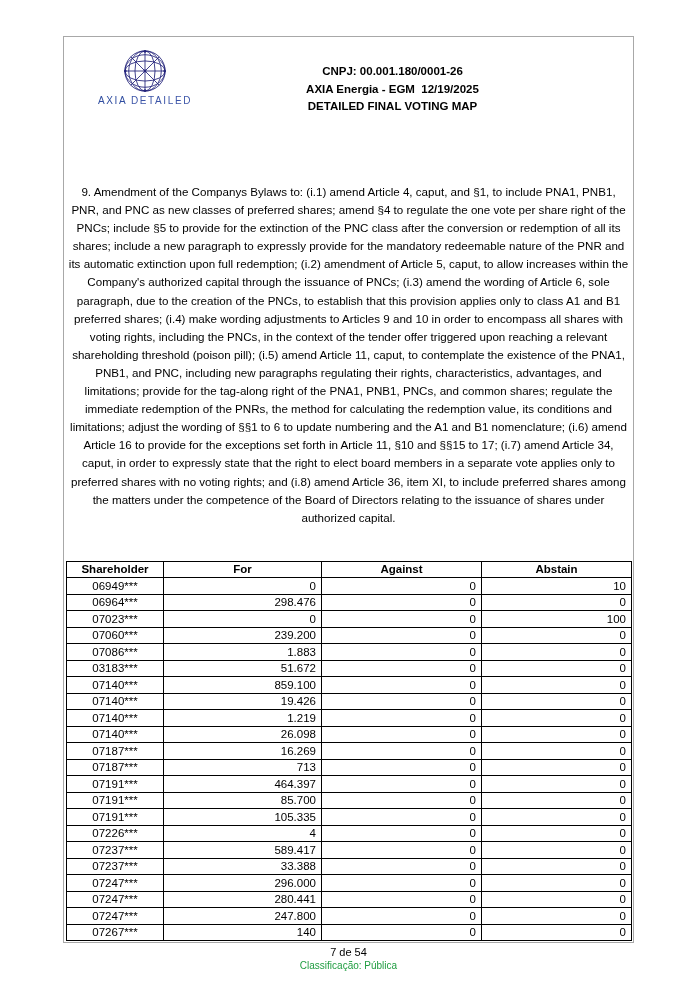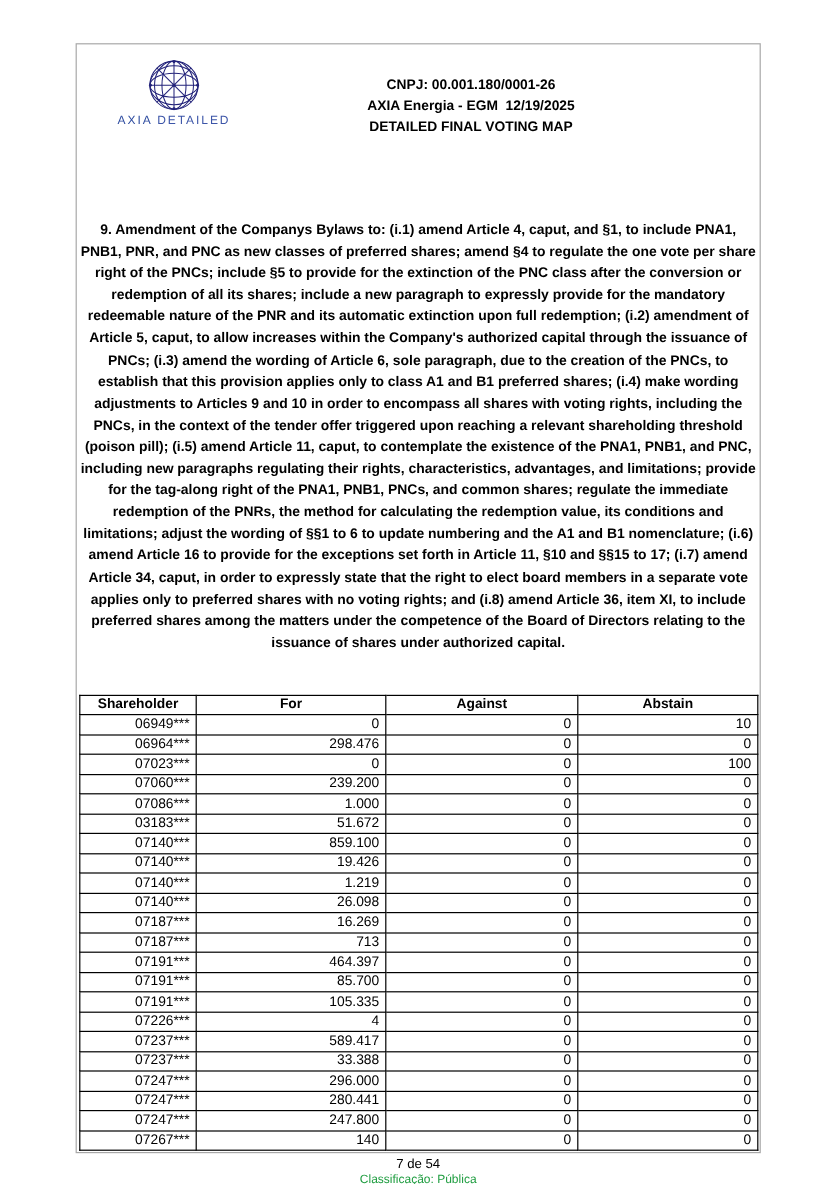--- a/index.html
+++ b/index.html
@@ -32,21 +32,21 @@
   .logo-text .brand { font-weight:normal; color:#2f4da0;text-align:right; }
   .header-center {
     position:absolute; left:88px; right:0; top:26px;
     text-align:center;
     font-weight:bold; font-size:11.5px; line-height:17.5px;
   }
   .header-center div { white-space:pre; }
   .paragraph {
     margin:72px 3px 0 3px;
     text-align:center;
-    font-weight:bold;
+    font-weight:normal;
     font-size:11.6px;
     line-height:18.1px;
   }
   table.votes {
     margin:34px 2px 0 2px;
     border-collapse:collapse;
     table-layout:fixed;
     width:565px;
   }
   table.votes col.c1 { width:97px; }
@@ -56,21 +56,21 @@
   table.votes th, table.votes td {
     border:1px solid #000;
     font-size:11.5px;
     height:16.5px;
     line-height:13px;
     padding:1px 5px;
     overflow:hidden;
     white-space:nowrap;
   }
   table.votes th { font-weight:bold; text-align:center; }
-  td.c-left  { text-align:right; }
+  td.c-left  { text-align:center; }
   td.c-right { text-align:right; }
   .footer {
     width:571px; margin:3px 0 0 63px;
     text-align:center;
   }
   .page-number { font-size:11px; }
   .classification { font-size:10px; margin-top:2px; }
 </style>
 </head>
 <body>
@@ -148,21 +148,21 @@
           <td class="c-right">100</td>
         </tr>
         <tr>
           <td class="c-left">07060***</td>
           <td class="c-right">239.200</td>
           <td class="c-right">0</td>
           <td class="c-right">0</td>
         </tr>
         <tr>
           <td class="c-left">07086***</td>
-          <td class="c-right">1.000</td>
+          <td class="c-right">1.883</td>
           <td class="c-right">0</td>
           <td class="c-right">0</td>
         </tr>
         <tr>
           <td class="c-left">03183***</td>
           <td class="c-right">51.672</td>
           <td class="c-right">0</td>
           <td class="c-right">0</td>
         </tr>
         <tr>

